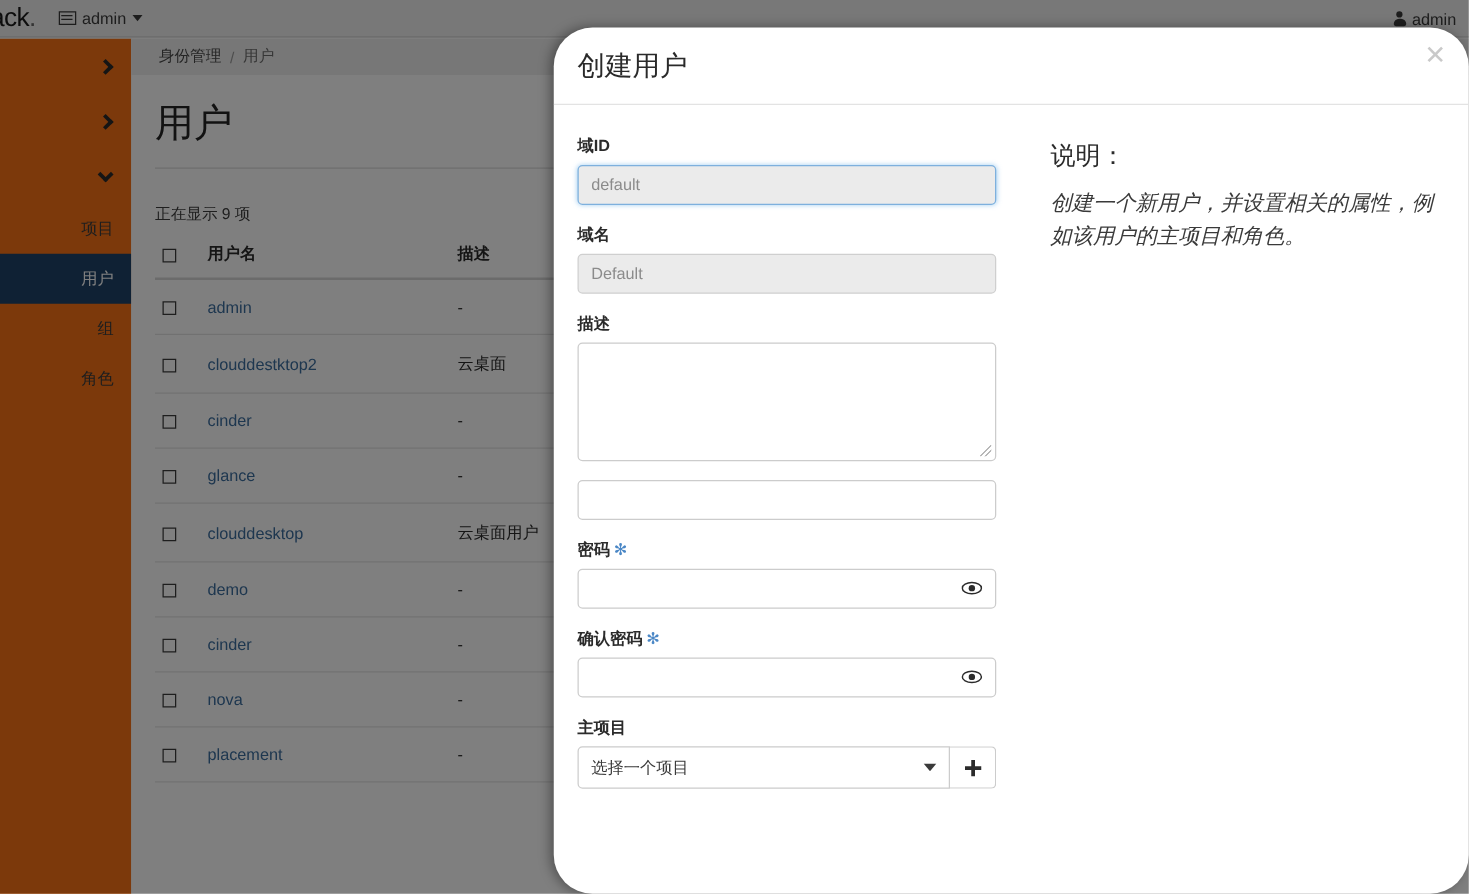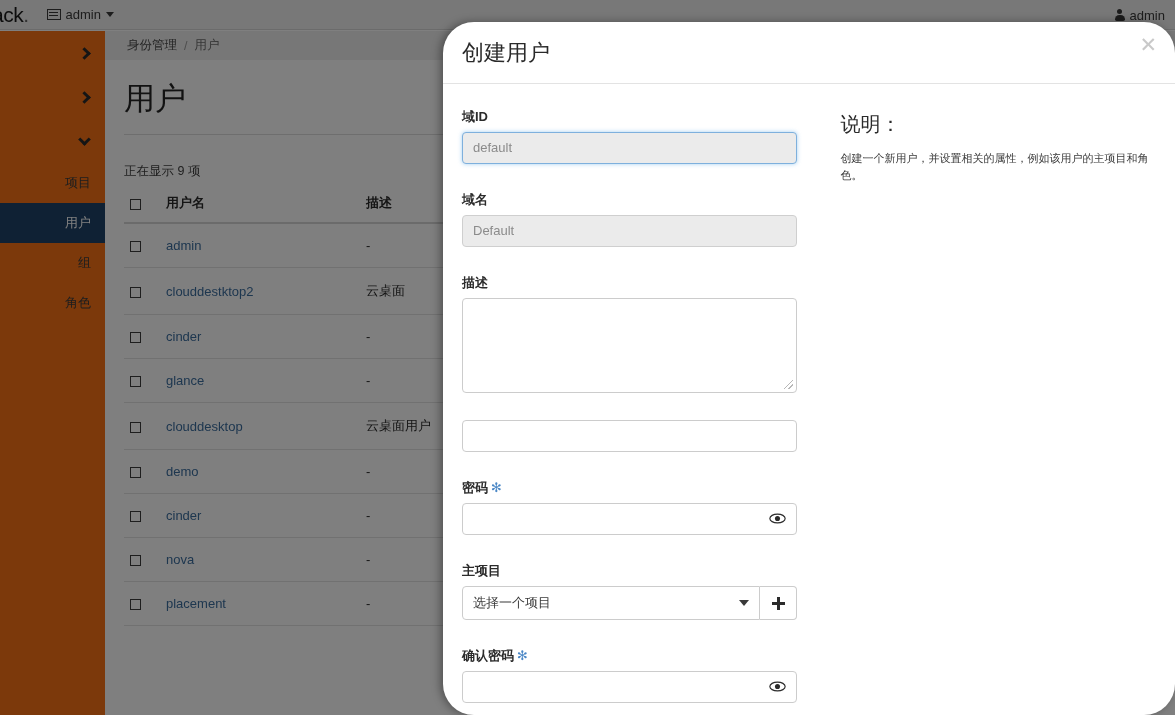--- a/index.html
+++ b/index.html
@@ -165,23 +165,23 @@
     font-size: 21px; color: #c9c9c9; cursor: pointer;
     line-height: 1; font-weight: bold;
   }
   .modal-body { display: flex; padding: 24px 19px 0 19px; }
   .form-col { width: 355px; }
   .help-col { width: 340px; padding-left: 24px; }
   .help-title {
     font-size: 20px; font-weight: 300; color: #2b2b2b;
     margin: 3px 0 12px 0;
   }
-  .help-text { font-size: 11px; color: #3a3a3a; line-height: 1.55; }
-
-  .field { margin-bottom: 27px; }
+  .help-text { font-size: 17px; color: #3a3a3a; line-height: 1.55; font-style: italic; }
+
+  .field { margin-bottom: 15px; }
   .field label {
     display: block; font-size: 13px; font-weight: bold;
     color: #2b2b2b; margin-bottom: 6px;
   }
   .req { color: #4a87c6; font-size: 13px; margin-left: 3px; }
   .inp {
     width: 335px; height: 32px;
     border: 1px solid #cccccc; border-radius: 4px;
     background: #ffffff; font-size: 13px; color: #555;
     padding: 0 10px; line-height: 30px;
@@ -392,45 +392,45 @@
           <span class="eye">
             <svg viewBox="0 0 20 14" width="17" height="15">
               <ellipse cx="10" cy="7" rx="9" ry="5.2" fill="none" stroke="#2b2b2b" stroke-width="1.4"></ellipse>
               <circle cx="10" cy="7" r="3" fill="#2b2b2b"></circle>
             </svg>
           </span>
         </div>
       </div>
 
       <div class="field">
-        <label>主项目</label>
-        <div class="select-row">
-          <div class="select-box">
-            <span>选择一个项目</span>
-            <span class="sel-caret"></span>
-          </div>
-          <div class="plus-btn"></div>
-        </div>
-      </div>
-
-      <div class="field">
         <label>
           <span>确认密码</span><span class="req">✻</span>
         </label>
         <div class="pwd-wrap">
           <div class="inp empty"></div>
           <span class="eye">
             <svg viewBox="0 0 20 14" width="17" height="15">
               <ellipse cx="10" cy="7" rx="9" ry="5.2" fill="none" stroke="#2b2b2b" stroke-width="1.4"></ellipse>
               <circle cx="10" cy="7" r="3" fill="#2b2b2b"></circle>
             </svg>
           </span>
         </div>
       </div>
 
+      <div class="field">
+        <label>主项目</label>
+        <div class="select-row">
+          <div class="select-box">
+            <span>选择一个项目</span>
+            <span class="sel-caret"></span>
+          </div>
+          <div class="plus-btn"></div>
+        </div>
+      </div>
+
     </div>
 
     <div class="help-col">
       <div class="help-title">说明：</div>
       <div class="help-text">创建一个新用户，并设置相关的属性，例如该用户的主项目和角色。</div>
     </div>
   </div>
 </div>
 
 </body></html>

